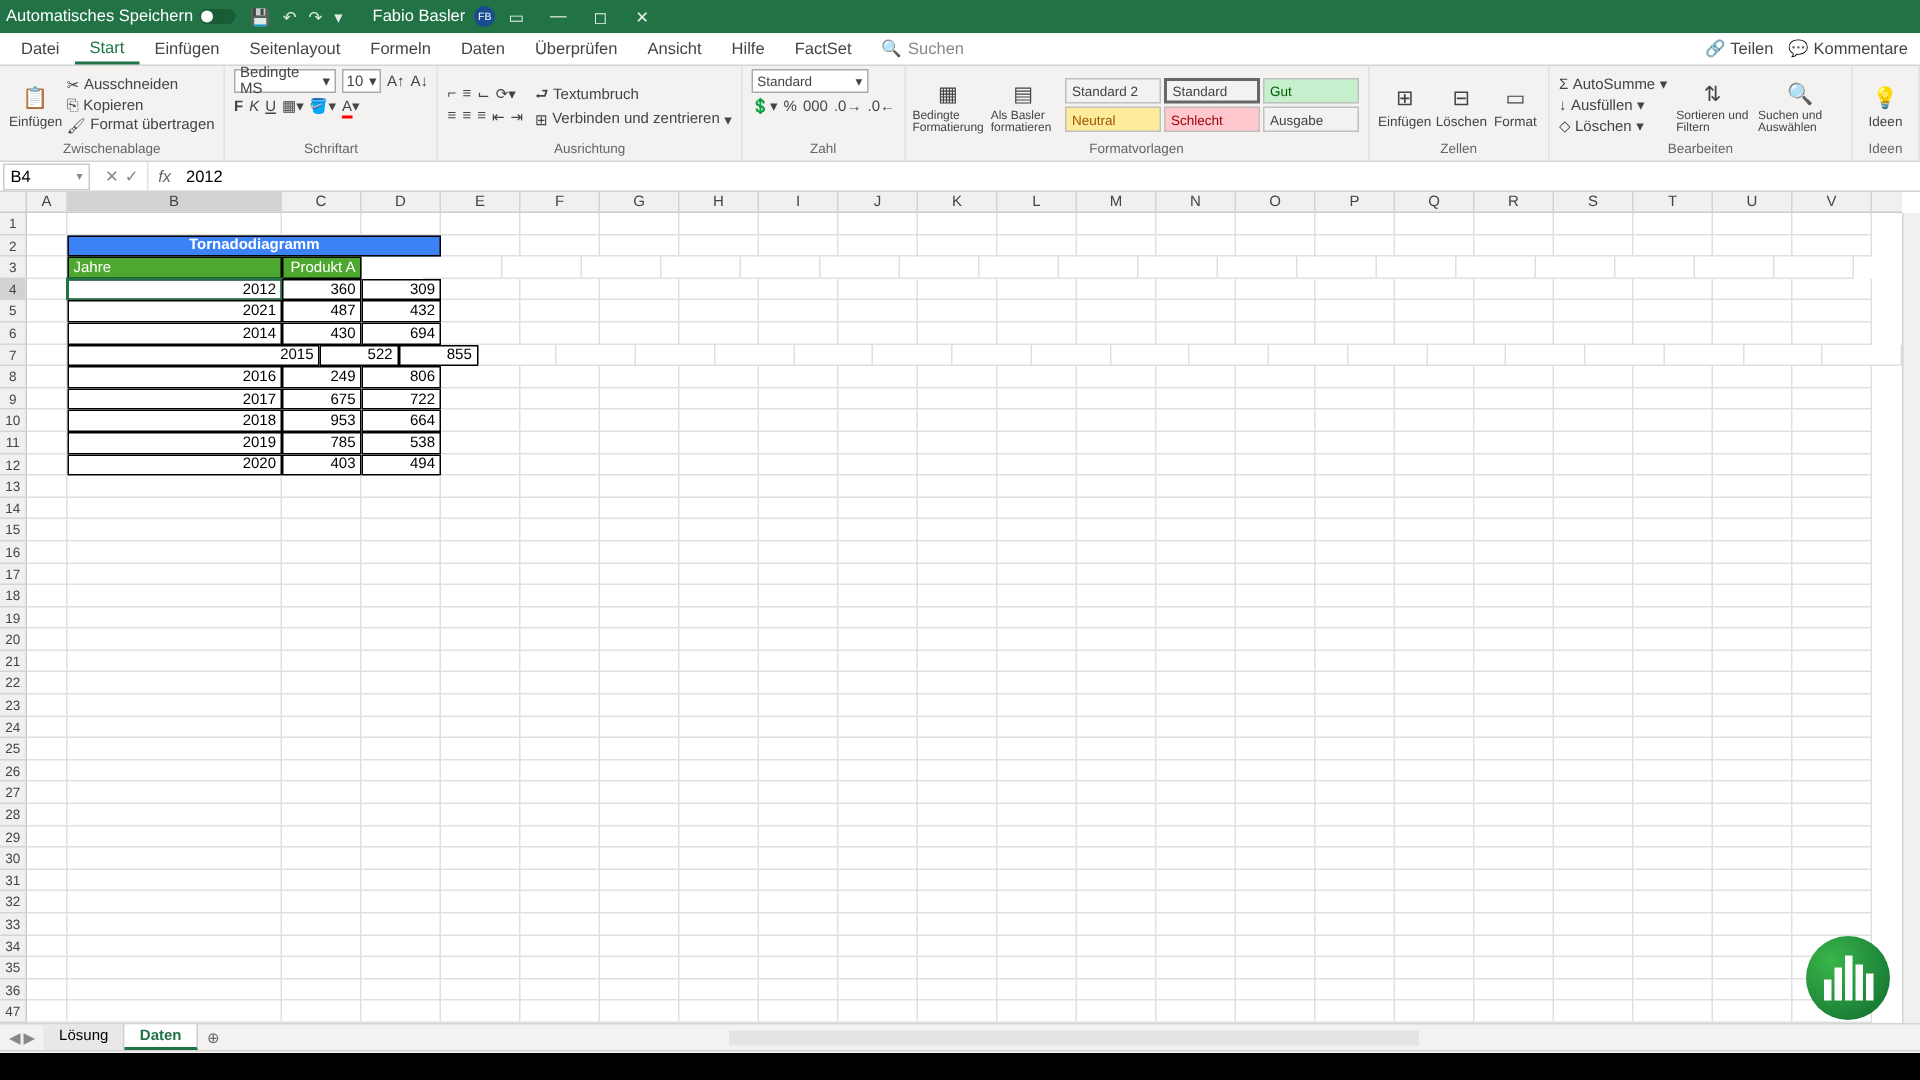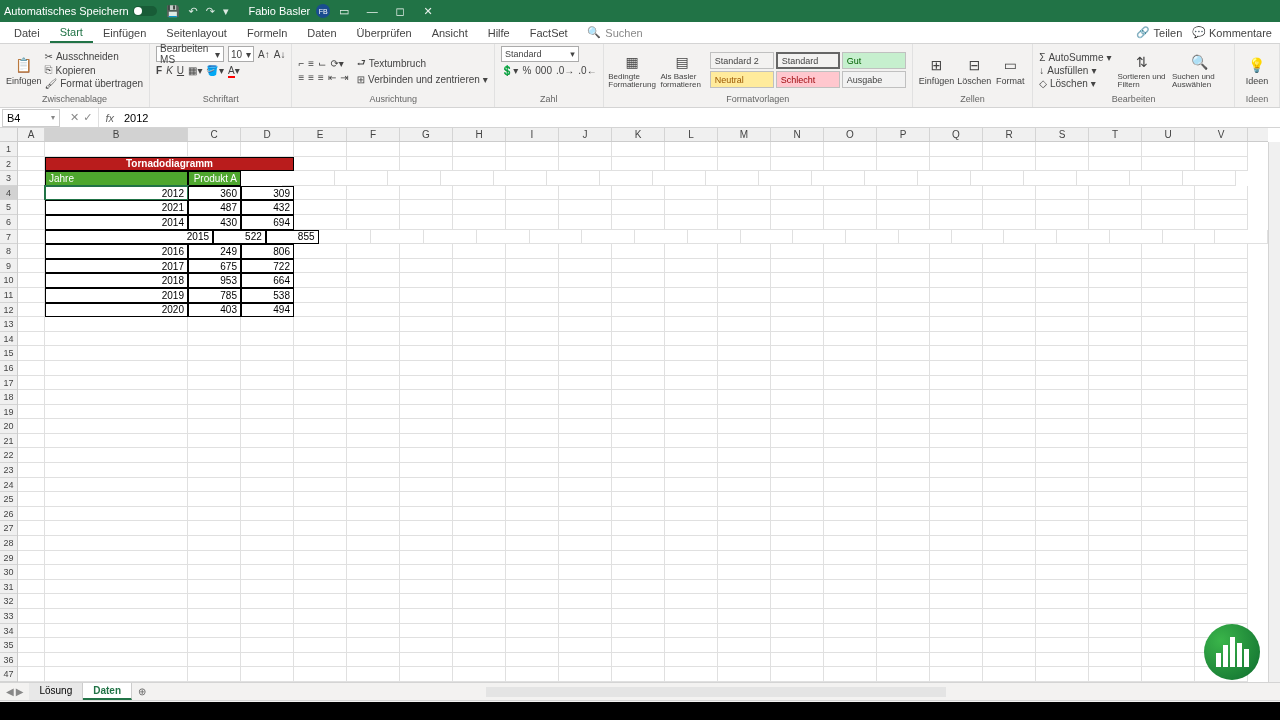--- a/index.html
+++ b/index.html
@@ -58,21 +58,21 @@
 .row-headers { position: absolute; top: 14px; left: 0; width: 18px; bottom: 0; background: #f0f0f0; border-right: 1px solid #ccc; }
 .row-h { height: 14.6px; border-bottom: 1px solid #d4d4d4; text-align: center; font-size: 9px; color: #444; line-height: 14.6px; }
 .row-h.sel { background: #d2d2d2; }
 .cells { position: absolute; top: 14px; left: 18px; right: 12px; bottom: 0; }
 .cell-row { display: flex; height: 14.6px; }
 .cell { border-right: 1px solid #e0e0e0; border-bottom: 1px solid #e0e0e0; font-size: 10px; padding: 0 3px; display: flex; align-items: center; overflow: hidden; white-space: nowrap; }
 .cell.r { justify-content: flex-end; }
 .scroll-v { position: absolute; top: 14px; right: 0; width: 12px; bottom: 0; background: #f0f0f0; border-left: 1px solid #d4d4d4; }
 
 
-.tbl-title { background: #b91c1c; color: #fff; font-weight: bold; justify-content: center; border: 1px solid #000 !important; }
+.tbl-title { background: #3b82f6; color: #fff; font-weight: bold; justify-content: center; border: 1px solid #000 !important; }
 .tbl-head { background: #4ea72e; color: #fff; border: 1px solid #000 !important; }
 .tbl-head.r { justify-content: flex-end; }
 .tbl-cell { border: 1px solid #000 !important; background: #fff; }
 .active-cell { outline: 2px solid #217346; outline-offset: -1px; }
 
 
 .sheet-bar { height: 18px; background: #f3f2f1; border-top: 1px solid #d4d4d4; display: flex; align-items: center; font-size: 10px; }
 .sheet-nav { display: flex; gap: 2px; padding: 0 6px; color: #888; }
 .sheet-tab { padding: 2px 10px; border-right: 1px solid #ccc; background: #e8e8e8; }
 .sheet-tab.active { background: #fff; border-bottom: 2px solid #217346; color: #217346; font-weight: 600; }
@@ -144,21 +144,21 @@
         <div class="row">🖌 <span>Format übertragen</span></div>
       </div>
     </div>
     <div class="group-label">Zwischenablage</div>
   </div>
 
   <div class="group">
     <div class="group-body" style="flex-direction:column;align-items:flex-start;gap:3px;">
       <div class="icon-row">
         <div class="font-box">
-            <span>Bearbeiten MS</span>
+            <span>Bedingte MS</span>
             <span>▾</span>
           </div>
         <div class="size-box">
             <span>10</span>
             <span>▾</span>
           </div>
         <span>A↑</span>
         <span>A↓</span>
       </div>
       <div class="icon-row">

